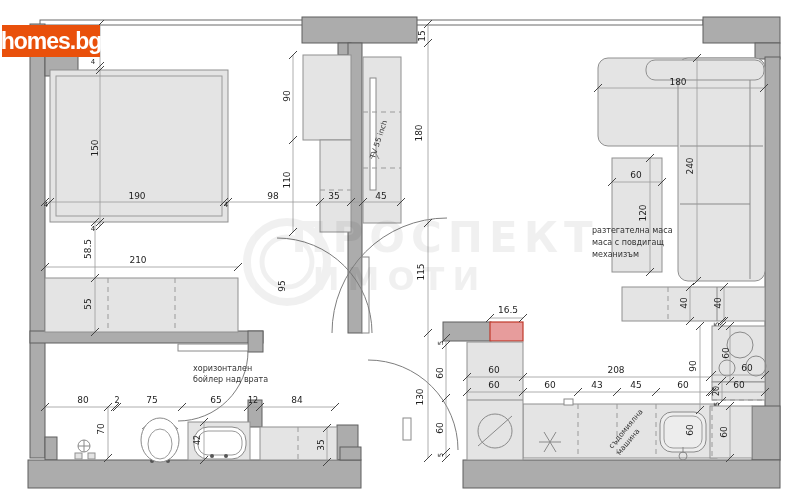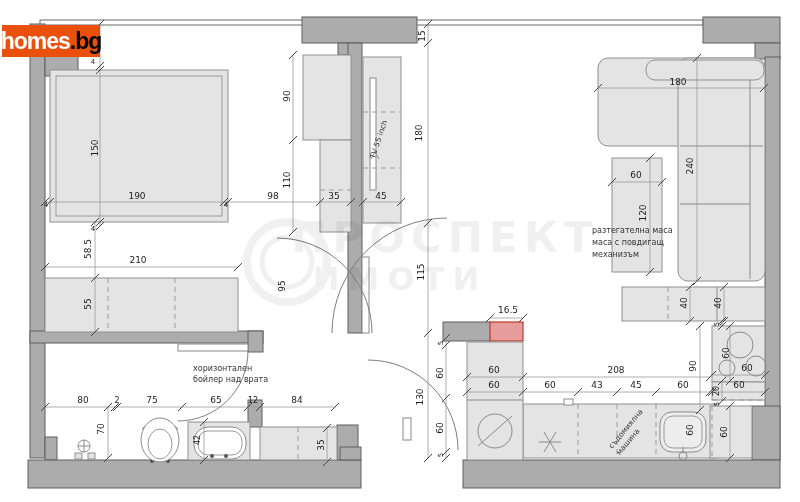--- a/index.html
+++ b/index.html
@@ -303,15 +303,15 @@
       <text class="note" font-size="7.5" x="381" y="140" text-anchor="middle" transform="rotate(-72 381 140)"><tspan x="381" y="140">TV 55 inch</tspan></text>
       <g class="wm">
         <circle cx="287" cy="262" r="40" stroke-width="8"></circle>
         <circle cx="287" cy="262" r="25" stroke-width="5"></circle>
         <text x="445" y="252" font-size="42" text-anchor="middle" letter-spacing="6">ПРОСПЕКТ</text>
         <text x="400" y="290" font-size="32" text-anchor="middle" letter-spacing="8">ИМОТИ</text>
       </g>
     </svg>
   <div class="logo" id="logo-box" style="background: rgb(233, 80, 11);">
     <span class="main">homes</span>
-      <span class="suffix" id="logo-suffix" style="color: #000000;">.bg</span>
+      <span class="suffix" id="logo-suffix" style="color: #ffffff;">.bg</span>
   </div>
 </div>
 
 </body></html>

